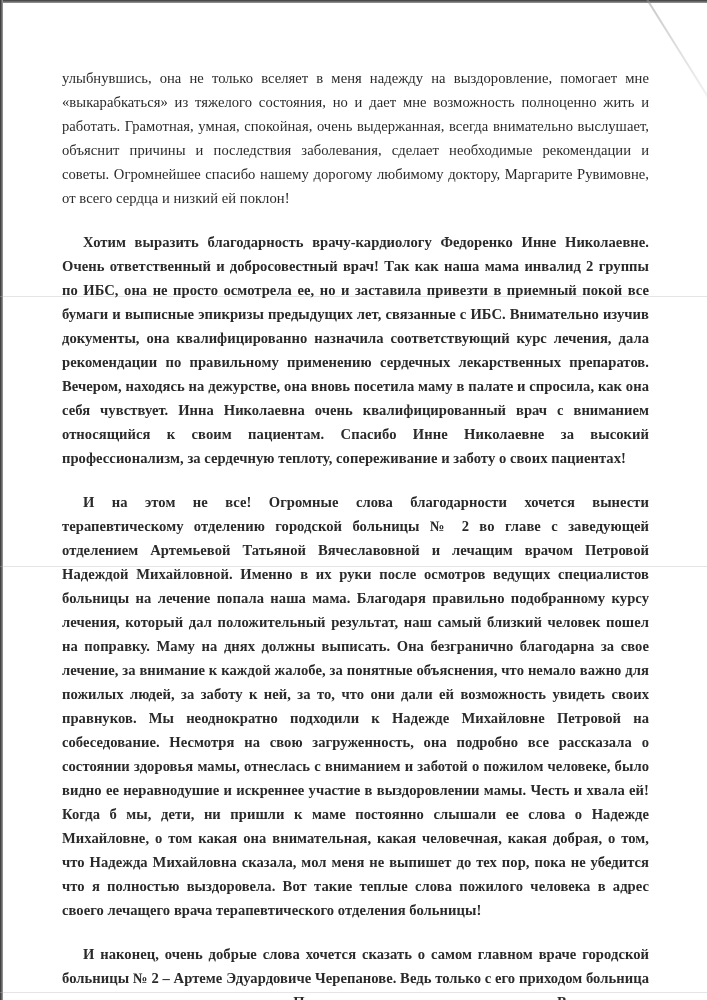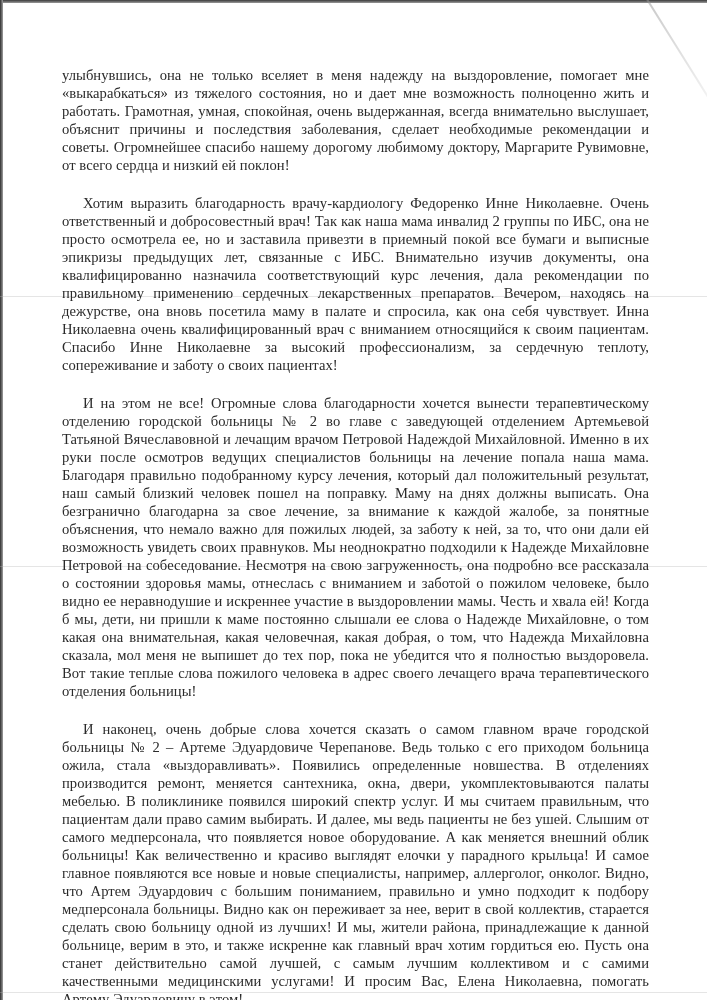--- a/index.html
+++ b/index.html
@@ -44,27 +44,28 @@
     }
     .letter {
       position: absolute;
       left: 62px;
       top: 66px;
       width: 587px;
     }
     .para {
       margin: 0;
       font-size: 14.6px;
-      line-height: 18px;
+      line-height: 24px;
       text-align: justify;
       text-indent: 0;
       letter-spacing: 0.05px;
     }
     .para.indent {
       text-indent: 21px;
+      font-weight: bold;
     }
     .gap {
       height: 20px;
     }
   </style>
 </head>
 <body>
 
 <div class="scan-edge-top"></div>
 <div class="scan-edge-left"></div>

